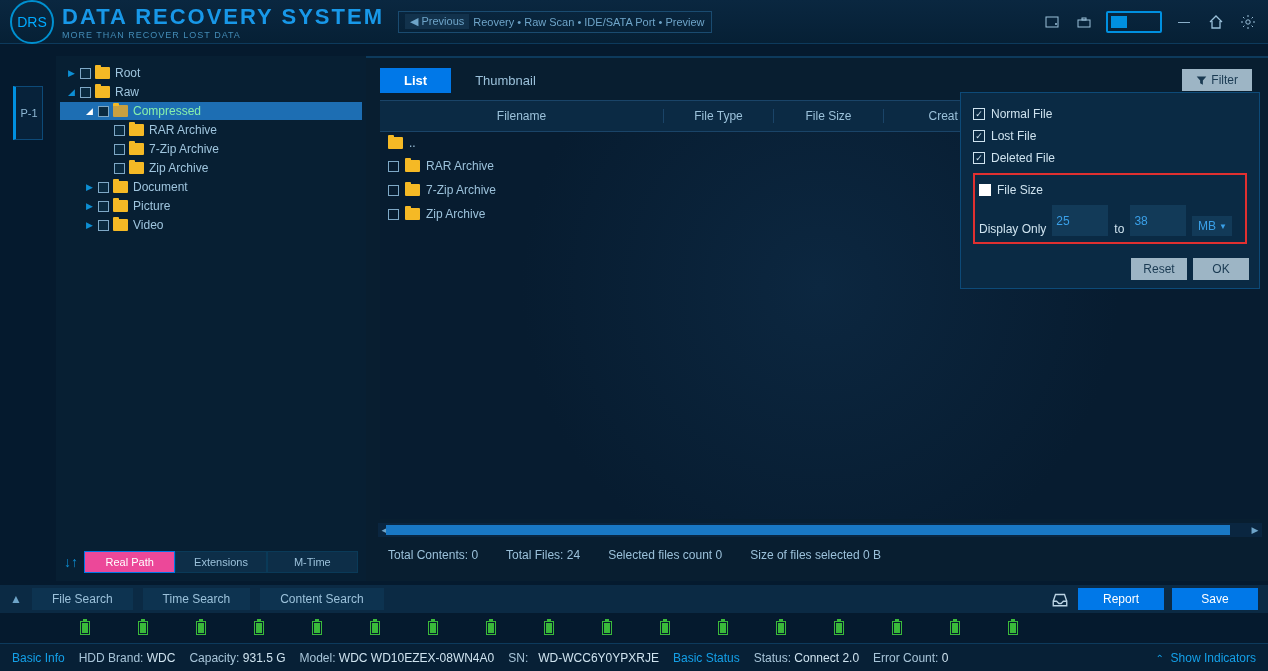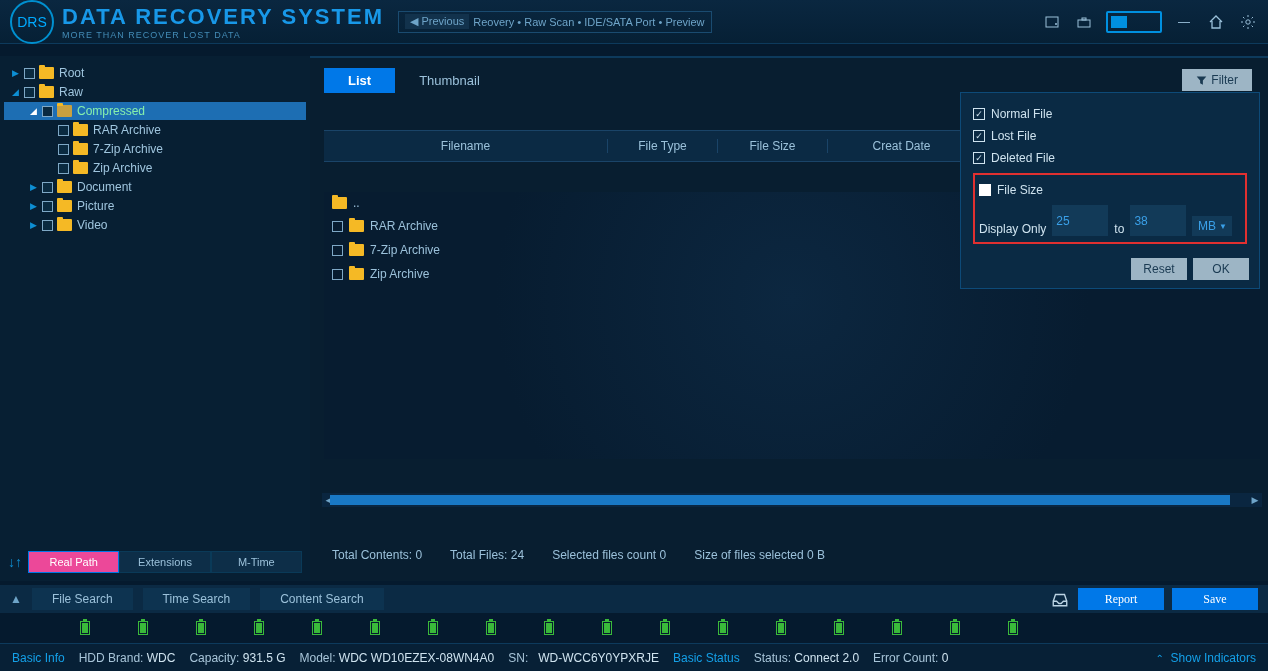--- a/index.html
+++ b/index.html
@@ -34,21 +34,21 @@
   .tree-folder.sel { background: #c9a040; }
   .tree-label { color: #9fc5de; }
   .selected .tree-label { color: #86efac; }
   
   .tree-bottom { position: absolute; bottom: 8px; left: 8px; right: 8px; display: flex; align-items: center; gap: 0; }
   .sort-icon { color: #0d8fd4; margin-right: 6px; cursor: pointer; font-size: 14px; }
   .tab3 { flex: 1; display: flex; }
   .tab3 div { flex: 1; text-align: center; padding: 4px 0; font-size: 11px; background: #0d2e48; border: 1px solid #0a3a58; cursor: pointer; color: #9bc1da; }
   .tab3 div.active { background: #ec4899; color: #fff; border-color: #0078e8; }
   
-  .content-pane { flex: 1; background: #081e30; border-top: 2px solid #0d3a5c; padding: 8px 8px 8px 14px; position: relative; display: flex; flex-direction: column; gap: 30px; }
+  .content-pane { flex: 1; background: #081e30; border-top: 2px solid #0d3a5c; padding: 8px 8px 8px 14px; position: relative; display: flex; flex-direction: column; }
   
   .view-tabs { display: flex; align-items: center; height: 28px; }
   .view-tab { padding: 5px 24px; font-size: 13px; cursor: pointer; color: #9bc1da; }
   .view-tab.active { background: #0078e8; color: #fff; font-weight: 600; }
   .filter-btn { margin-left: auto; margin-right: 8px; background: #9db5c5; color: #1a3a52; padding: 4px 14px; font-size: 12px; cursor: pointer; display: flex; align-items: center; gap: 4px; }
   
   .grid-head { display: flex; height: 32px; align-items: center; background: #0b2a44; border-top: 1px solid #1a4468; border-bottom: 1px solid #1a4468; margin-top: 6px; font-size: 12px; color: #9bc1da; }
   .col-name { width: 284px; text-align: center; border-right: 1px solid #1a4468; }
   .col-type { width: 110px; text-align: center; border-right: 1px solid #1a4468; }
   .col-size { width: 110px; text-align: center; border-right: 1px solid #1a4468; }
@@ -81,21 +81,21 @@
   .fp-input { width: 56px; height: 31px; background: #123a58; border: none; color: #3aa0e8; padding: 0 4px; font-size: 12px; }
   .fp-unit { width: 40px; height: 20px; background: #123a58; color: #3aa0e8; display: flex; align-items: center; justify-content: center; gap: 3px; cursor: pointer; }
   .fp-btns { position: absolute; right: 10px; bottom: 8px; display: flex; gap: 6px; }
   .fp-btn { width: 56px; height: 22px; background: #9db5c5; color: #1a3a52; display: flex; align-items: center; justify-content: center; cursor: pointer; font-size: 12px; }
   
   
   .search-bar { position: absolute; left: 0; right: 0; bottom: 58px; height: 28px; background: #0b2a44; display: flex; align-items: center; padding: 0 10px; gap: 10px; font-size: 12px; color: #9bc1da; }
   .search-btn { padding: 4px 20px; background: #0d3350; cursor: pointer; }
   .search-bar .tri { color: #6ea4c8; cursor: pointer; }
   .sb-right { margin-left: auto; display: flex; gap: 8px; align-items: center; }
-  .sb-right .rbtn { width: 86px; height: 22px; background: #0078e8; color: #fff; display: flex; align-items: center; justify-content: center; cursor: pointer; font-family: Liberation Serif, serif; }
+  .sb-right .rbtn { width: 86px; height: 22px; background: #0078e8; color: #fff; display: flex; align-items: center; justify-content: center; cursor: pointer; }
   .sb-right .icon { width: 20px; height: 20px; color: #bcd4e4; cursor: pointer; display:flex;align-items:center;justify-content:center;}
   
   .batt-bar { position: absolute; left: 0; right: 0; bottom: 28px; height: 30px; display: flex; align-items: center; justify-content: flex-start; gap: 48px; padding-left: 80px; }
   .batt { width: 10px; height: 14px; border: 1px solid #3ab93a; position: relative; }
   .batt::before { content: ""; position: absolute; top: -3px; left: 2px; width: 4px; height: 2px; background: #3ab93a; }
   .batt::after { content: ""; position: absolute; inset: 1px; background: #3ab93a; }
   
   .info-bar { position: absolute; left: 0; right: 0; bottom: 0; height: 28px; background: #072036; display: flex; align-items: center; padding: 0 12px; font-size: 12px; gap: 14px; border-top: 1px solid #0d3a5c; }
   .info-bar .lbl { color: #14a0e8; }
   .info-bar .val { color: #cfe3ef; }
@@ -138,20 +138,23 @@
         <svg width="16" height="16" viewBox="0 0 16 16">
           <circle cx="8" cy="8" r="2.2" fill="none" stroke="#9bc1da"></circle>
           <path d="M8 1v2M8 13v2M1 8h2M13 8h2M3 3l1.4 1.4M11.6 11.6L13 13M13 3l-1.4 1.4M4.4 11.6L3 13" stroke="#9bc1da"></path>
         </svg>
       </div>
   </div>
 </div>
 
 <div class="main">
 
+  <div class="side-tab">
+    <div class="side-tab-item">P-1</div>
+  </div>
 
   <div class="tree-pane">
     <div class="tree">
       <div class="tree-row" style="padding-left:8px">
         <span class="tree-toggle">▶</span>
         <span class="tree-cb"></span>
         <span class="tree-folder"></span>
         <span class="tree-label">Root</span>
       </div>
       <div class="tree-row" style="padding-left:8px">

